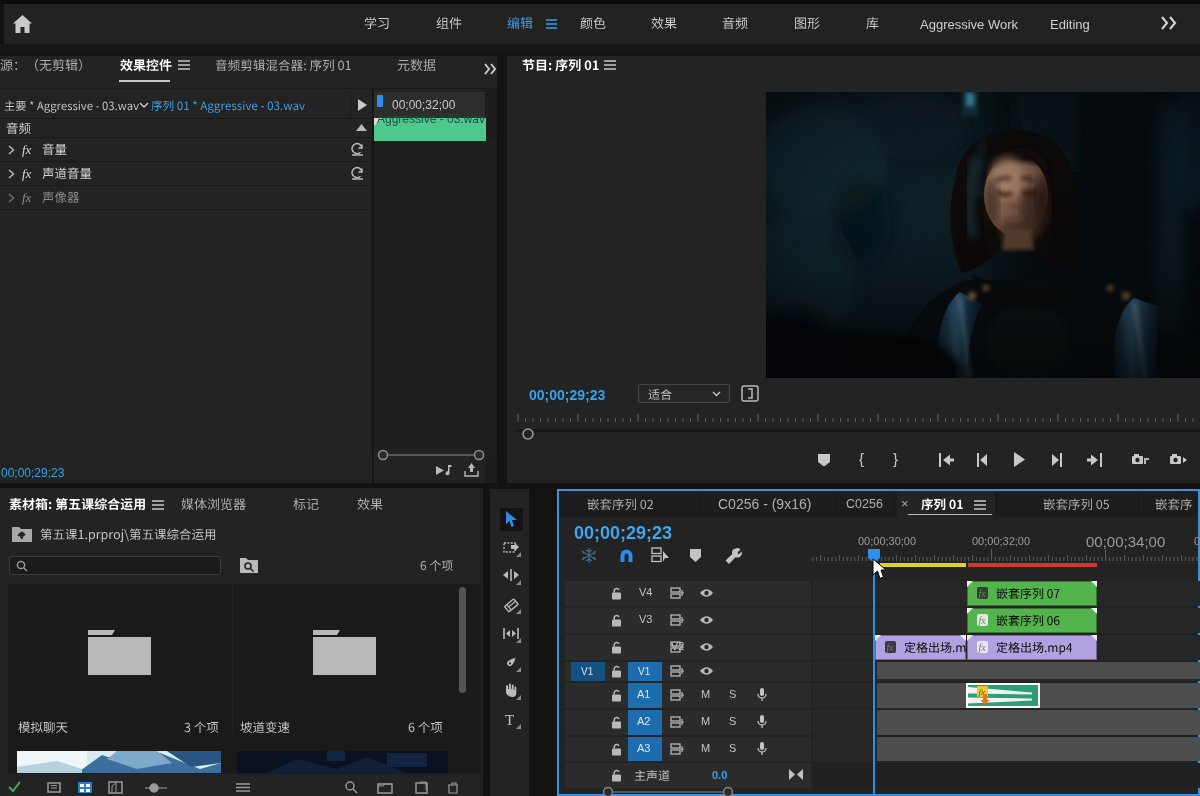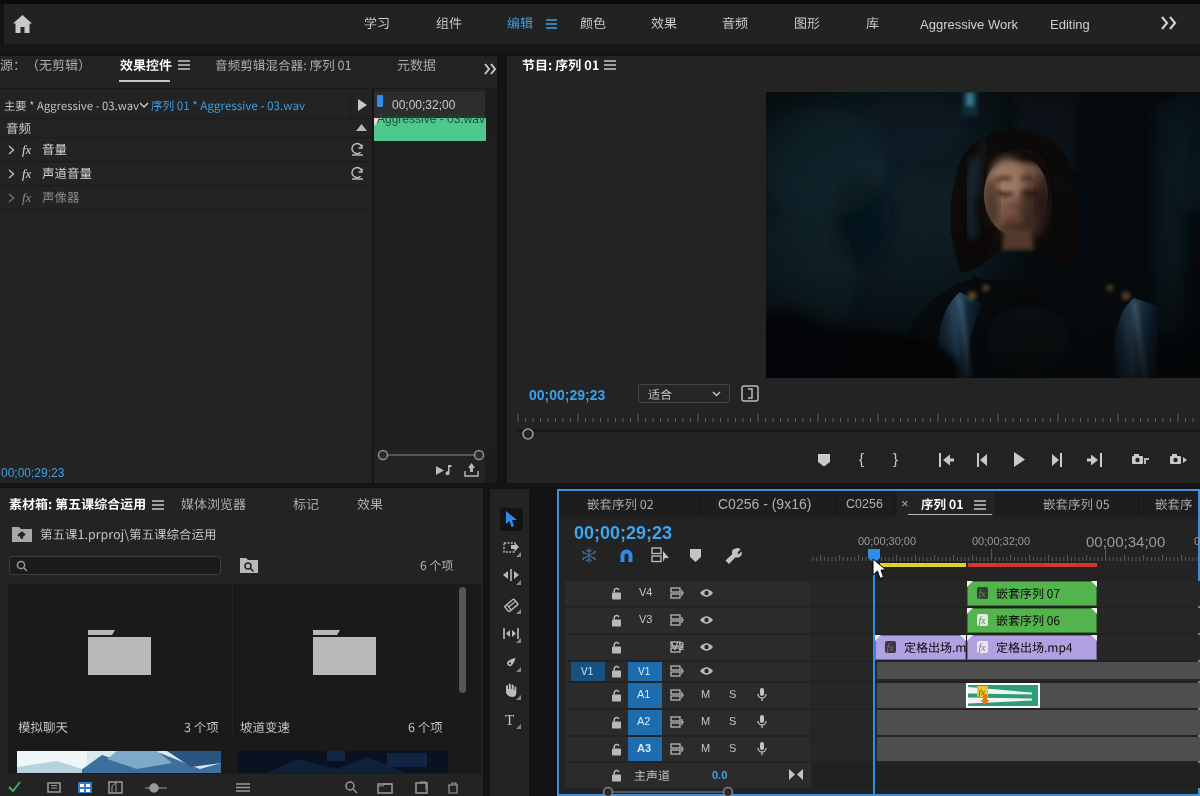--- a/index.html
+++ b/index.html
@@ -680,21 +680,21 @@
 <div class="txt" style="left:729px;top:715px;font-size:11px;color:#c3c3c3;font-weight:400;line-height:13px;">S</div>
 <svg class="ab" style="left:757px;top:715px" width="10" height="14" viewBox="0 0 10 14">
 <rect x="3" y="0" width="4" height="8" rx="2" fill="#c3c3c3"></rect>
     <path d="M1 6a4 4 0 0 0 8 0M5 10v3" stroke="#c3c3c3" stroke-width="1.3" fill="none"></path>
   </svg>
 <svg class="ab" style="left:611px;top:743px" width="11" height="13" viewBox="0 0 11 13">
     <rect x="1" y="5.5" width="9" height="7" rx="1" fill="#b9b9b9"></rect>
     <path d="M3.2 5.5V3.8A2.5 2.5 0 0 1 8 3" fill="none" stroke="#b9b9b9" stroke-width="1.6"></path>
   </svg>
 <div class="ab" style="left:628px;top:737px;width:34px;height:24px;background:#1d6cae"></div>
-<div class="txt" style="left:637px;top:742px;font-size:11px;color:#d9e9f8;font-weight:700;line-height:13px;">A3</div>
+<div class="txt" style="left:637px;top:742px;font-size:11px;color:#d9e9f8;font-weight:400;line-height:13px;">A3</div>
 <svg class="ab" style="left:670px;top:743px" width="15" height="12" viewBox="0 0 15 12">
     <g fill="none" stroke="#b9b9b9" stroke-width="1.3">
       <rect x="1" y="1" width="9" height="4"></rect>
       <rect x="1" y="7" width="9" height="4"></rect>
       <path d="M12 3v6M10.5 6H14" stroke-width="1.2"></path>
     </g>
   </svg>
 <div class="txt" style="left:701px;top:742px;font-size:11px;color:#c3c3c3;font-weight:400;line-height:13px;">M</div>
 <div class="txt" style="left:729px;top:742px;font-size:11px;color:#c3c3c3;font-weight:400;line-height:13px;">S</div>
 <svg class="ab" style="left:757px;top:742px" width="10" height="14" viewBox="0 0 10 14">

